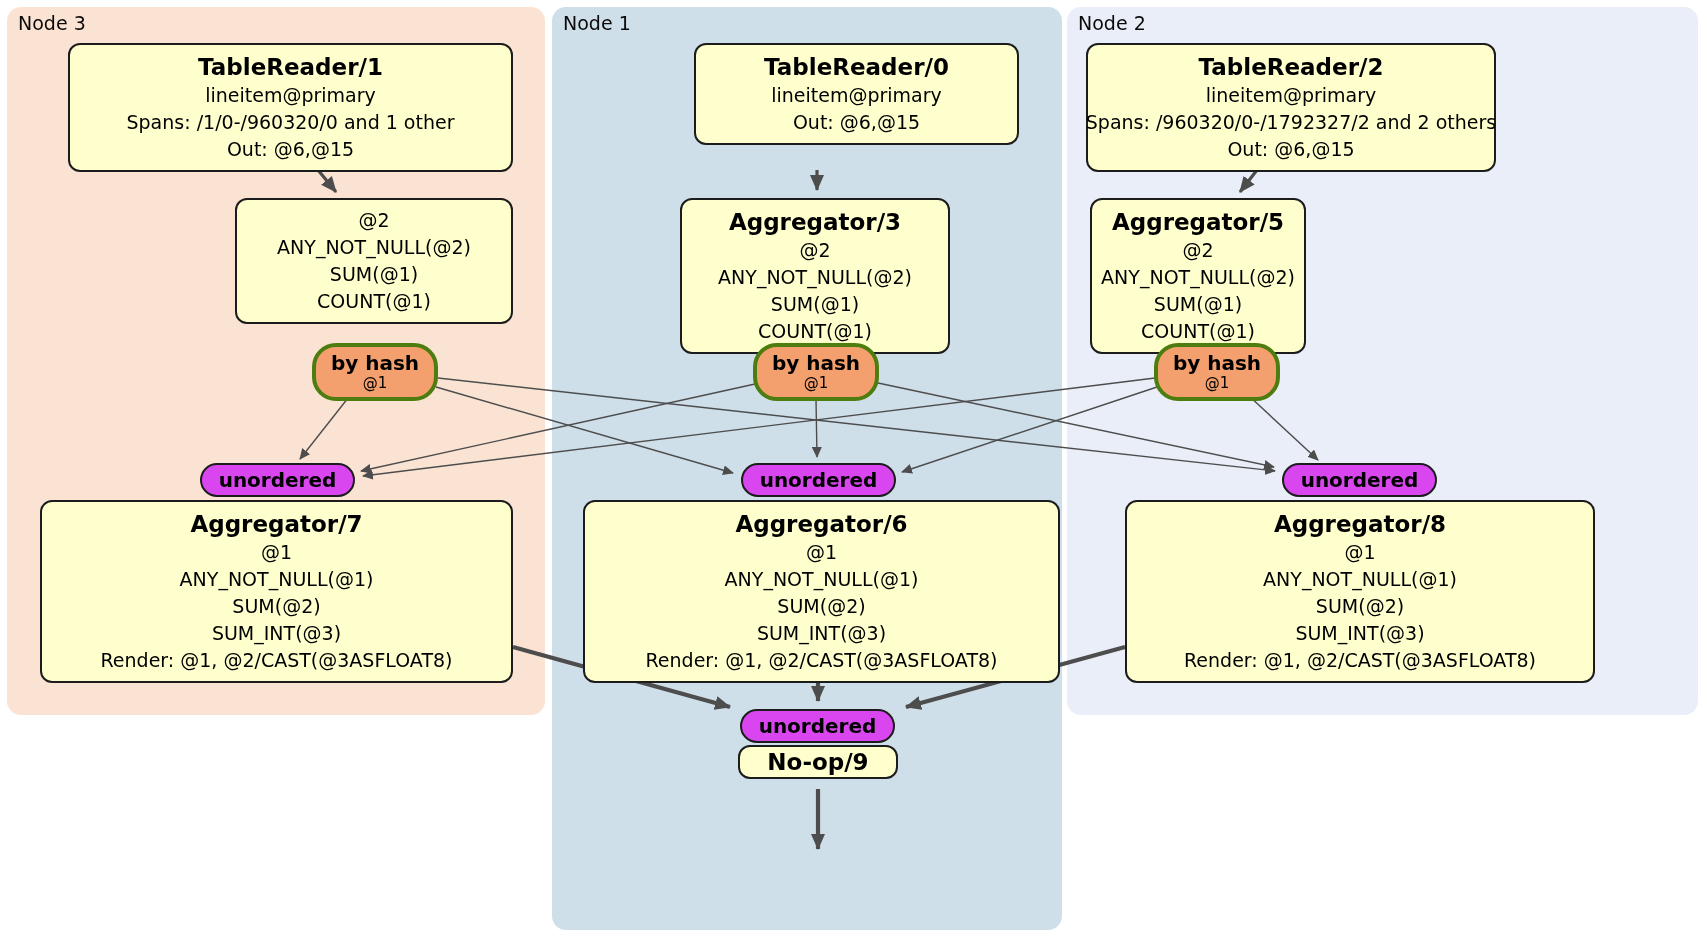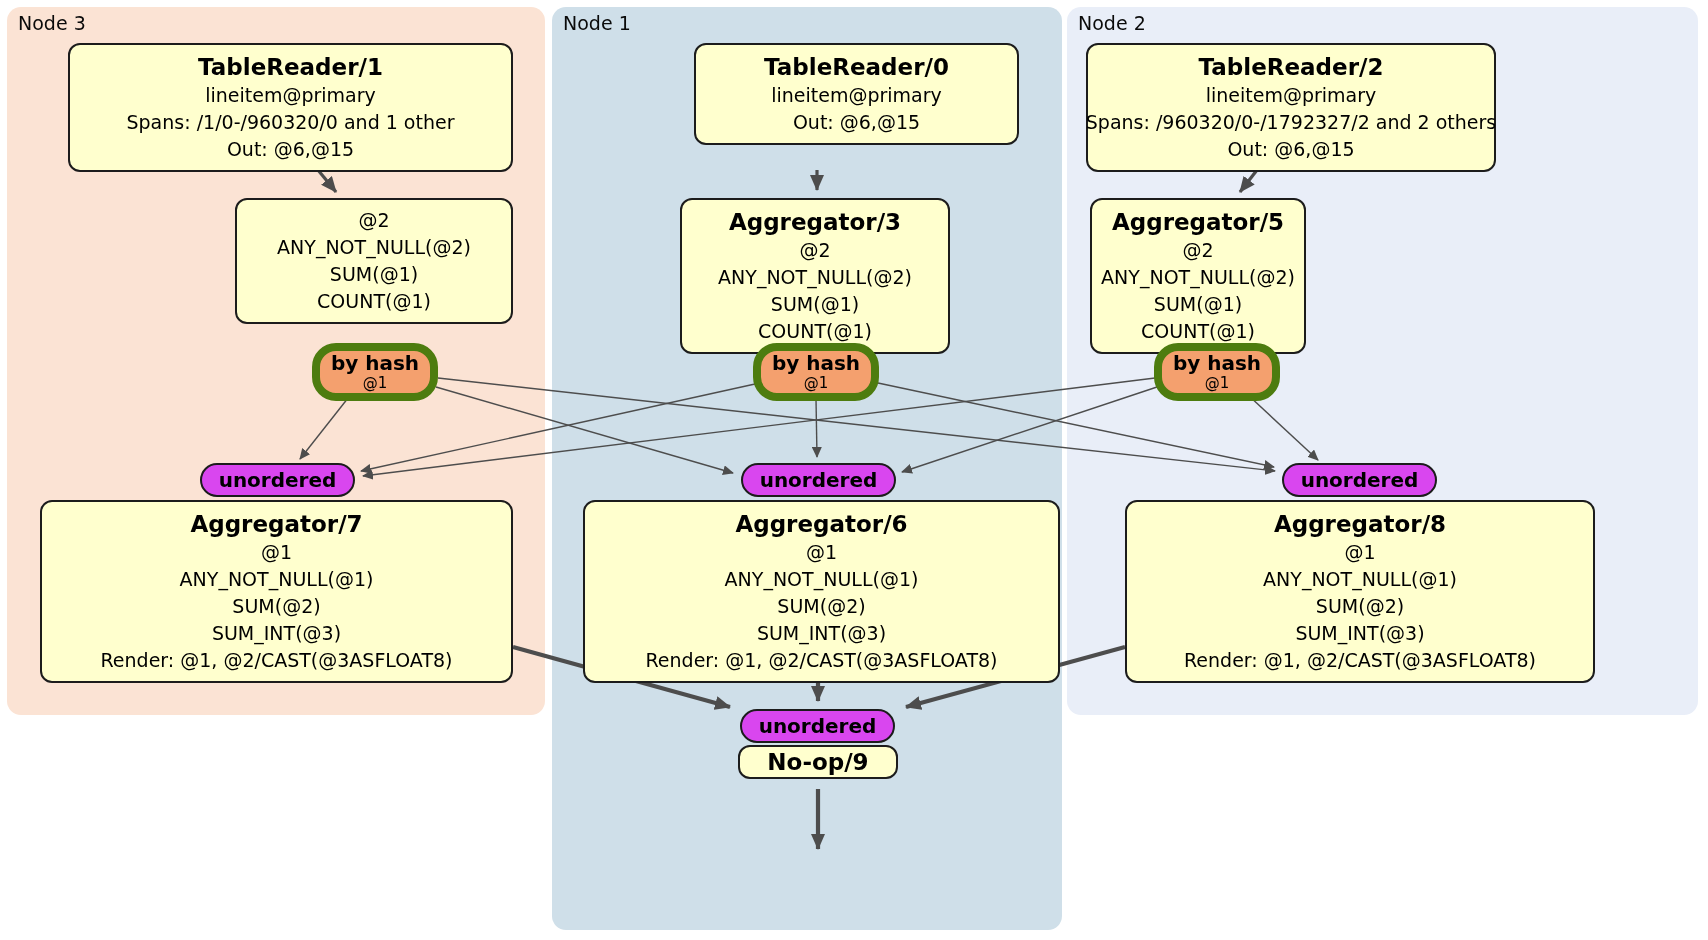--- a/index.html
+++ b/index.html
@@ -13,21 +13,21 @@
   .box{
     position:absolute;box-sizing:border-box;background:#ffffce;
     border:2px solid #1c1c1c;border-radius:12px;padding:7px 20px;
     text-align:center;
   }
   .box .title{font-size:23px;font-weight:bold;line-height:30px;white-space:nowrap;display:flex;justify-content:center;}
   .box .line{font-size:19px;line-height:27px;white-space:nowrap;display:flex;justify-content:center;}
   .box.compact{padding:0 10px;}
   .hash-oval{
     position:absolute;width:126px;height:58px;box-sizing:border-box;
-    background:#f4a06e;border:8px solid #4d7c0f;border-radius:24px;
+    background:#f4a06e;border:4px solid #4d7c0f;border-radius:24px;
     display:flex;flex-direction:column;align-items:center;justify-content:center;
   }
   .hash-oval .hash-label{font-size:20px;font-weight:bold;line-height:23px;}
   .hash-oval .hash-sub{font-size:15px;line-height:17px;}
   .sync-oval{
     position:absolute;width:155px;height:34px;box-sizing:border-box;
     background:#d946ef;border:2px solid #1c1c1c;border-radius:17px;
     display:flex;align-items:center;justify-content:center;
     font-size:20px;font-weight:bold;
   }

